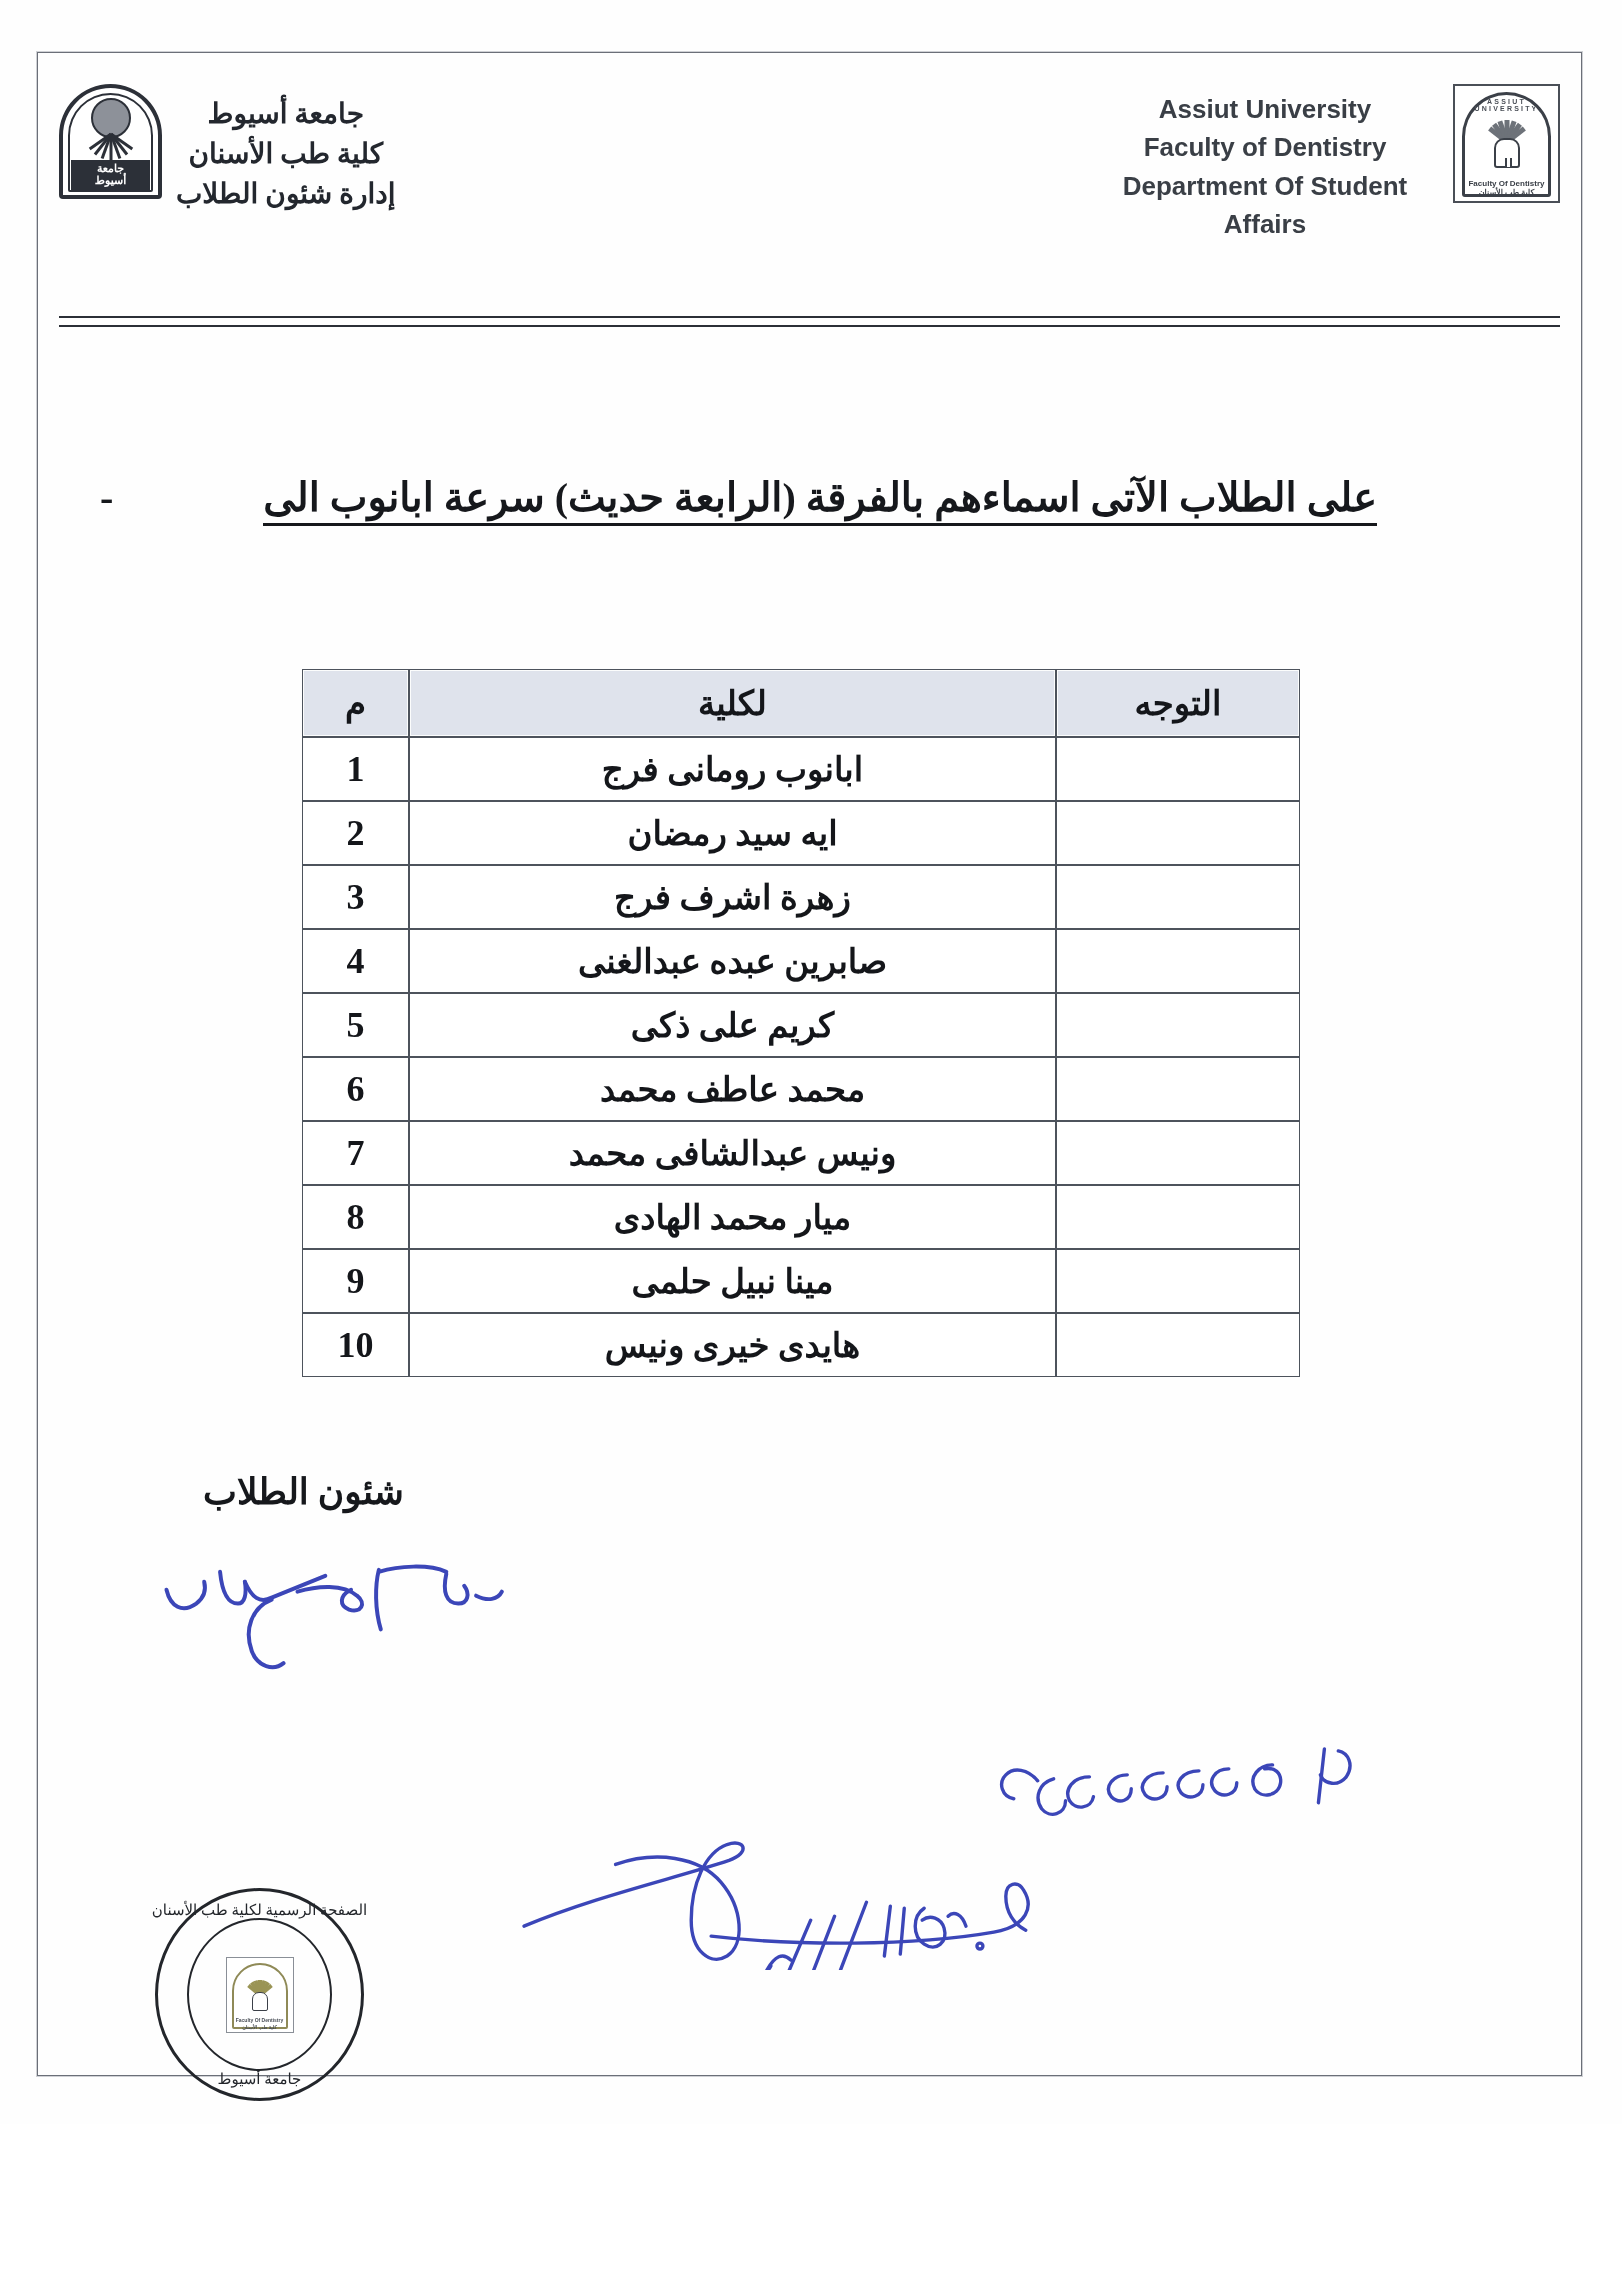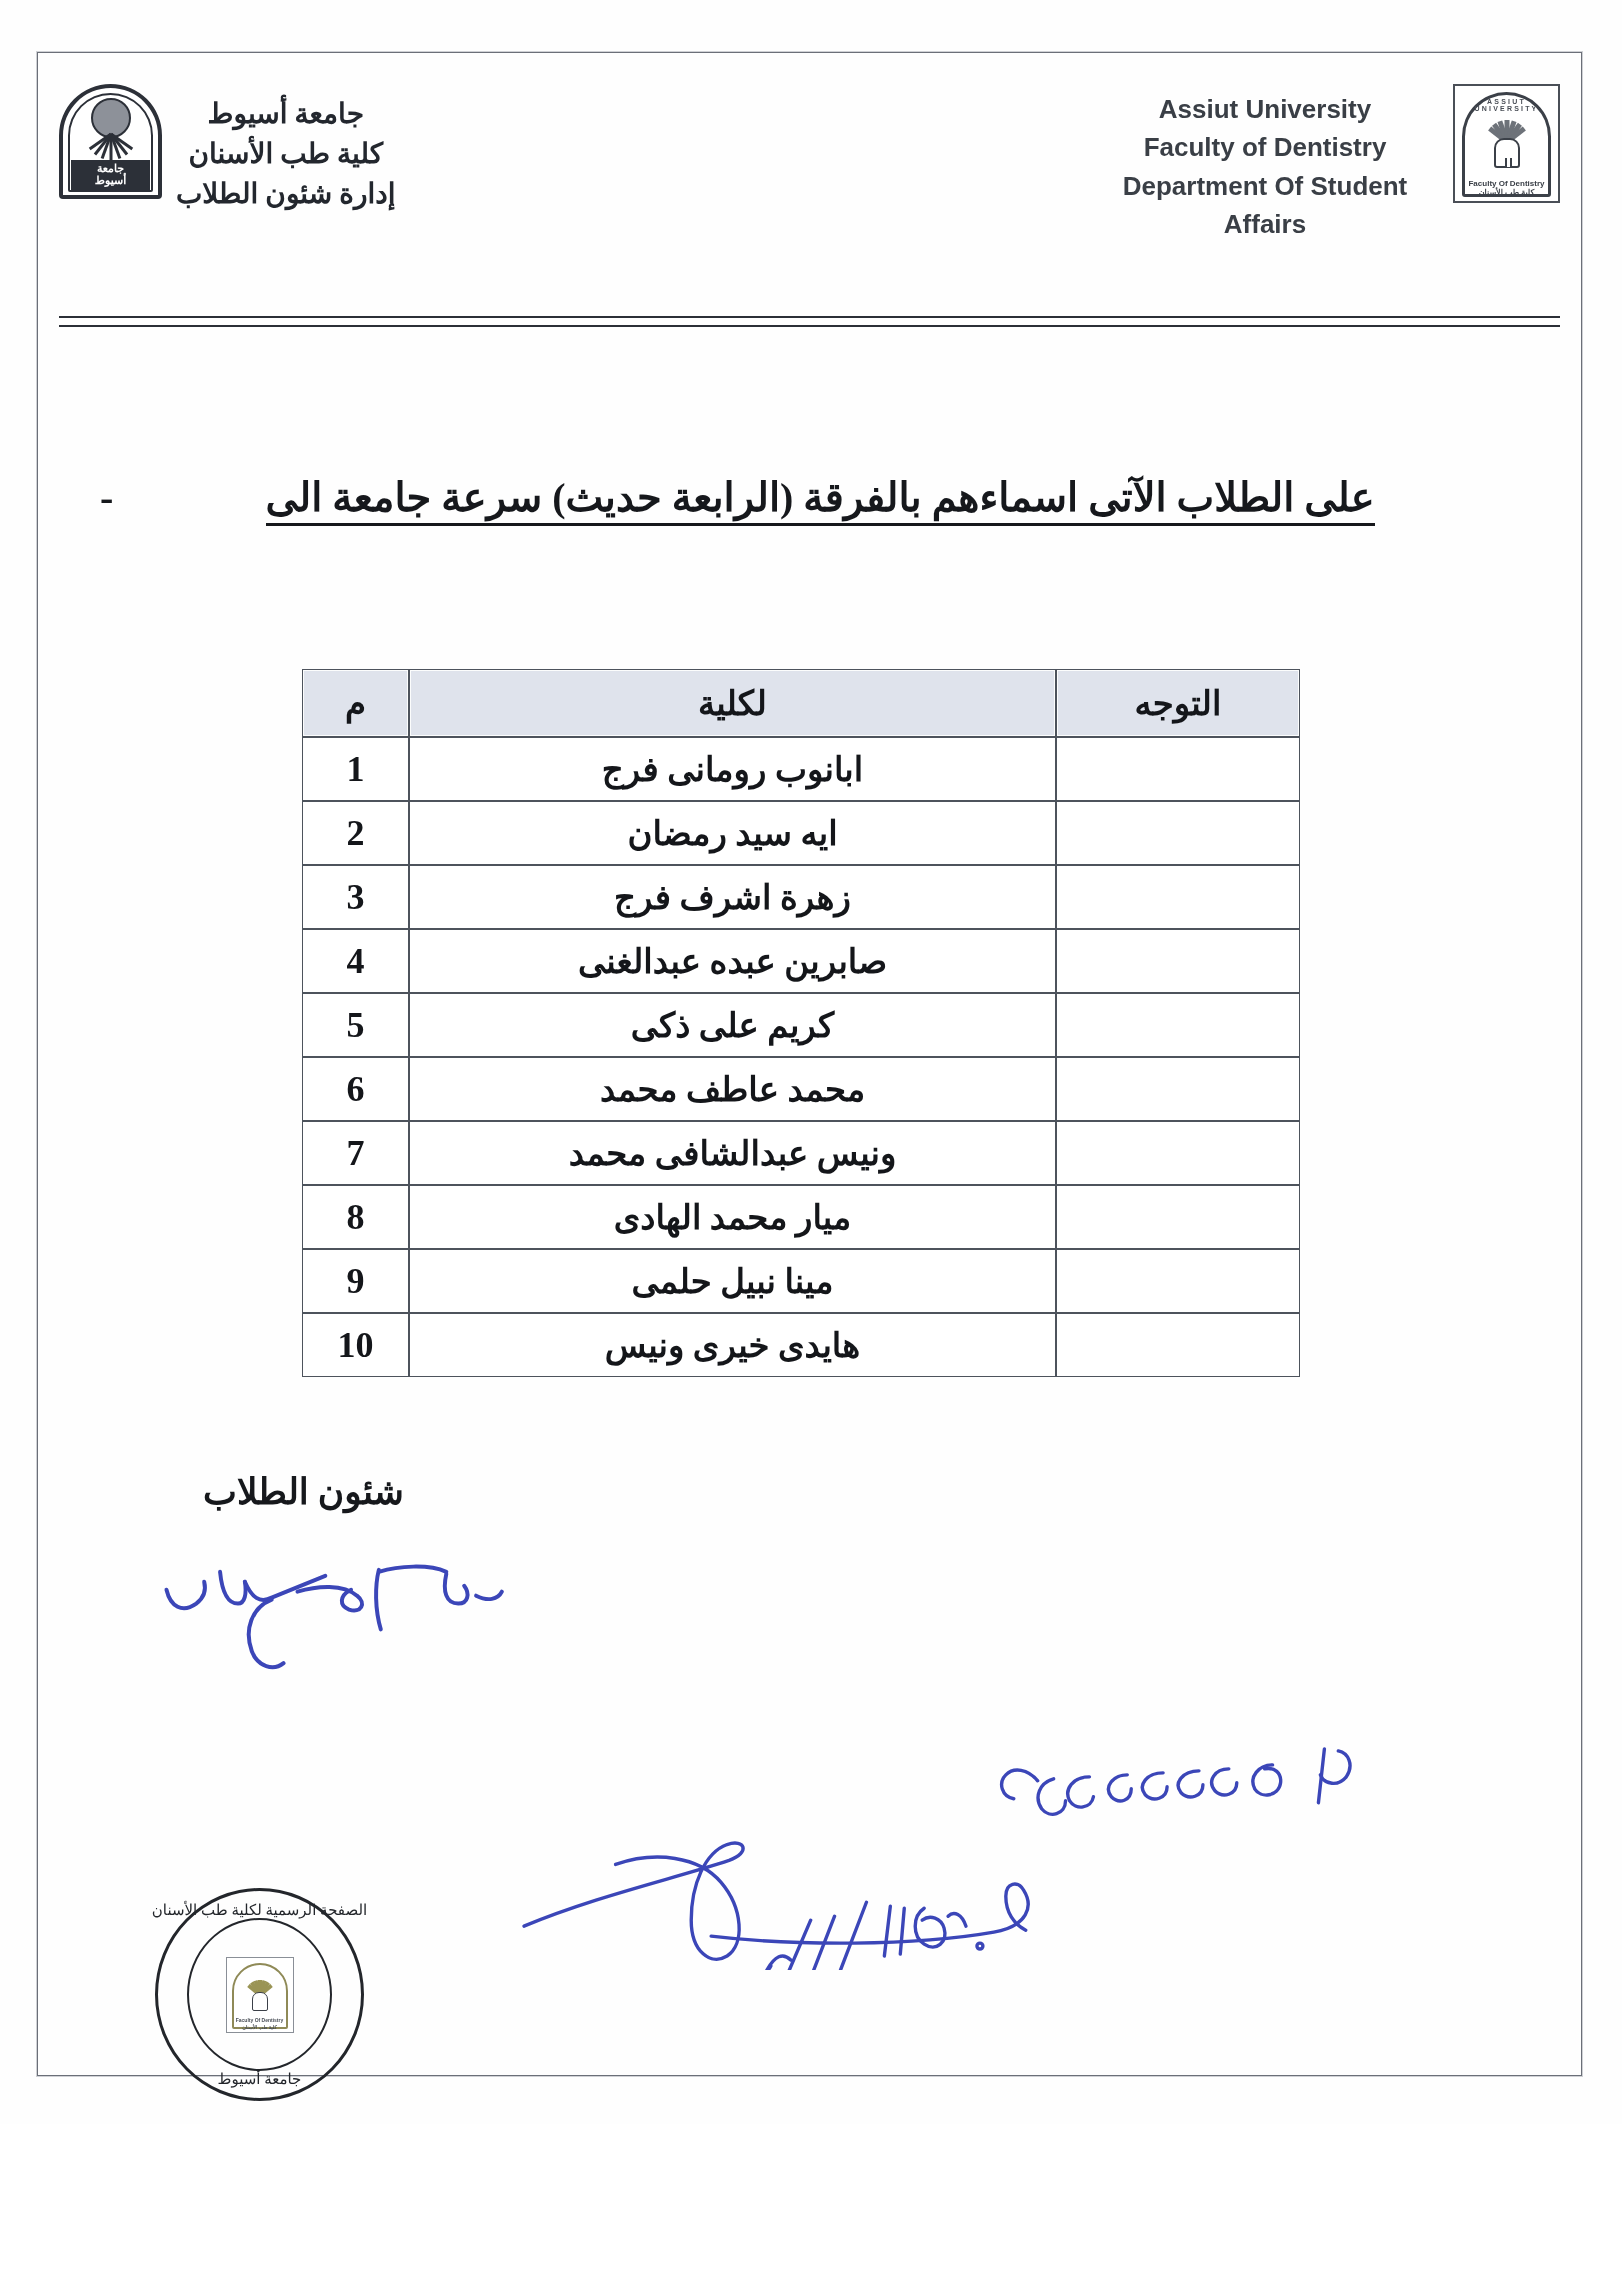--- a/index.html
+++ b/index.html
@@ -503,21 +503,21 @@
       </div>
     </div>
   </div>
 
   <div class="rule-double"></div>
 
 
   <div class="announce">
     <span class="dash">-</span>
     <span class="ln">
-      <span class="u">على الطلاب الآتى اسماءهم بالفرقة (الرابعة حديث) سرعة جامعة الى</span>
+      <span class="u">على الطلاب الآتى اسماءهم بالفرقة (الرابعة حديث) سرعة ابانوب الى</span>
     </span>
   </div>
 
   <div class="tbl-wrap">
     <table class="roster">
       <colgroup>
         <col class="c-nt">
         <col class="c-nm">
         <col class="c-no">
       </colgroup>

